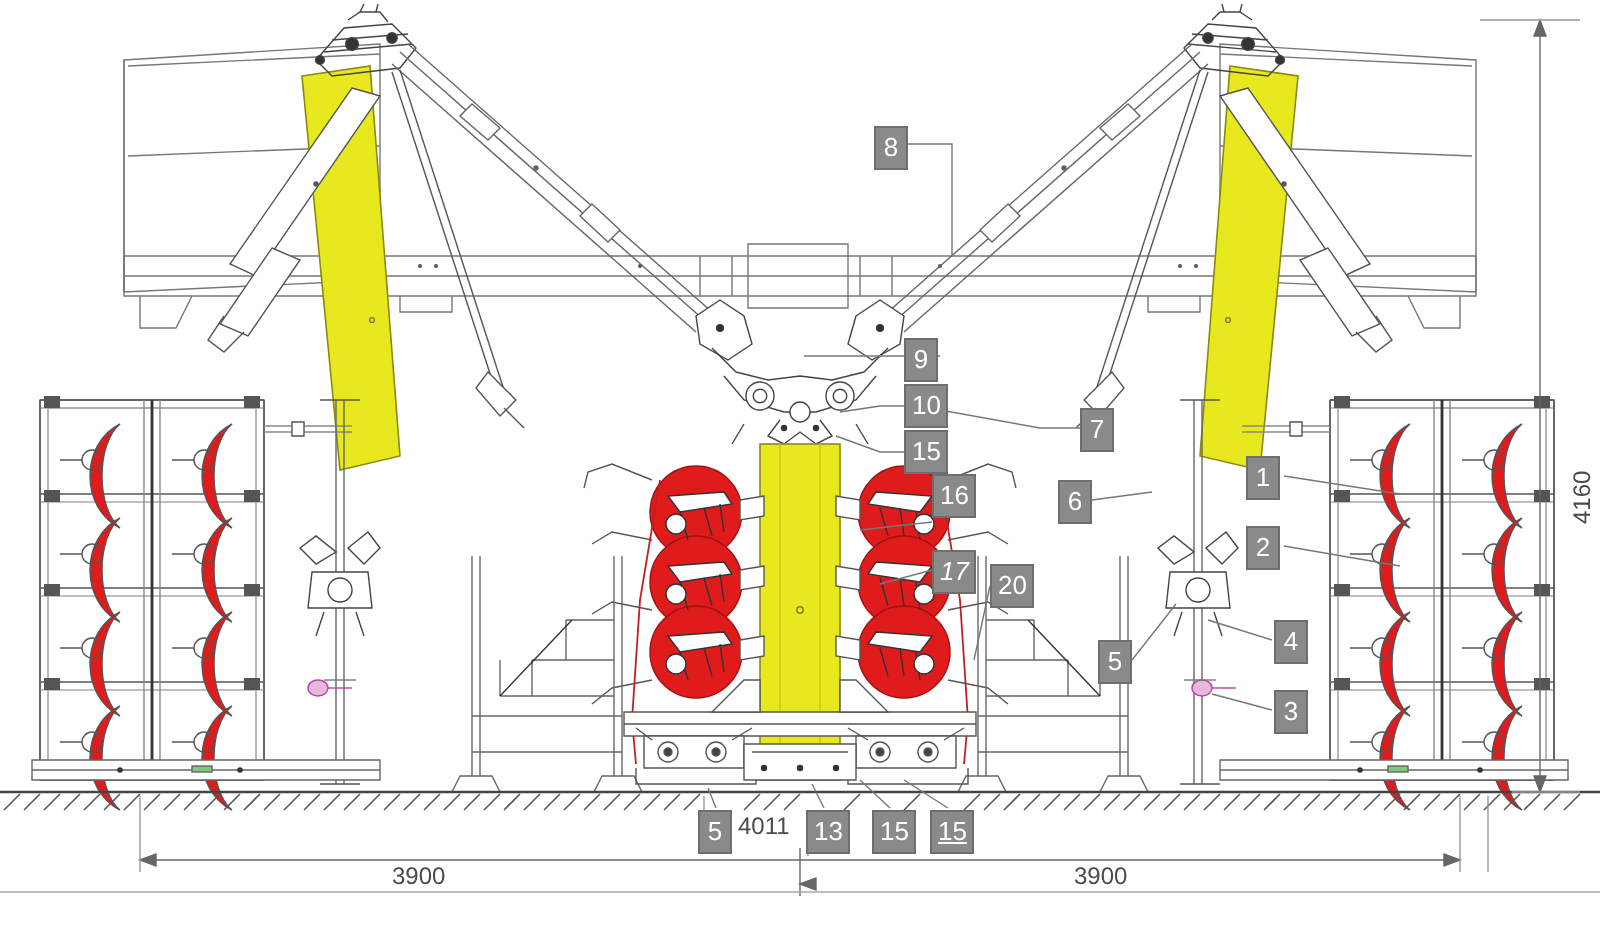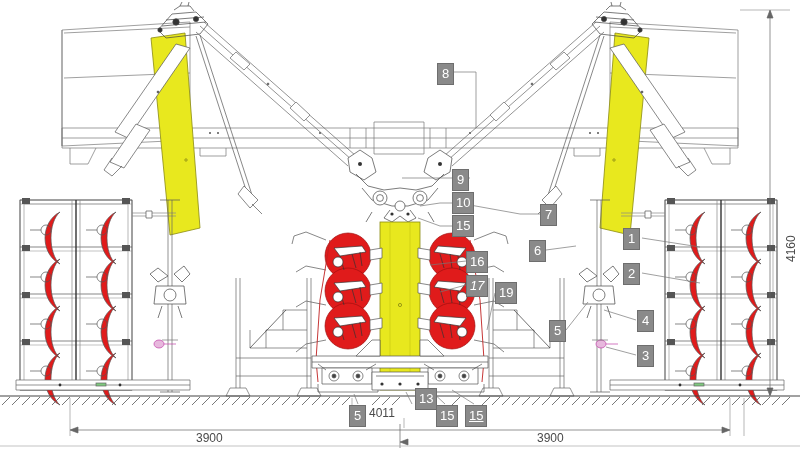--- a/index.html
+++ b/index.html
@@ -617,32 +617,32 @@
       <path d="M 474 404 L 452 390"></path>
     </g>
 
   </g>
 </svg>
 
 <div class="callout" style="left:437px;top:63px;">8</div>
 <div class="callout" style="left:452px;top:169px;">9</div>
 <div class="callout" style="left:452px;top:192px;">10</div>
 <div class="callout" style="left:452px;top:215px;">15</div>
-<div class="callout" style="left:466px;top:251px;">16</div>
+<div class="callout" style="left:466px;top:237px;">16</div>
 <div class="callout" style="left:466px;top:275px;font-style:italic;">17</div>
-<div class="callout" style="left:495px;top:282px;">19</div>
+<div class="callout" style="left:495px;top:282px;">20</div>
 <div class="callout" style="left:540px;top:204px;">7</div>
 <div class="callout" style="left:529px;top:240px;">6</div>
 <div class="callout" style="left:549px;top:320px;">5</div>
 <div class="callout" style="left:623px;top:228px;">1</div>
 <div class="callout" style="left:623px;top:263px;">2</div>
 <div class="callout" style="left:637px;top:310px;">4</div>
 <div class="callout" style="left:637px;top:345px;">3</div>
 <div class="callout" style="left:349px;top:405px;">5</div>
-<div class="callout" style="left:403px;top:388px;margin-left:12px;">13</div>
+<div class="callout" style="left:403px;top:405px;">13</div>
 <div class="callout" style="left:436px;top:405px;">15</div>
 <div class="callout" style="left:465px;top:405px;text-decoration:underline;">15</div>
 
 <div class="dim" style="left:196px;top:431px;">3900</div>
 <div class="dim" style="left:537px;top:431px;">3900</div>
 <div class="dim" style="left:369px;top:406px;">4011</div>
 <div class="dim vert" style="left:784px;top:262px;">4160</div>
 
 </div>
 

